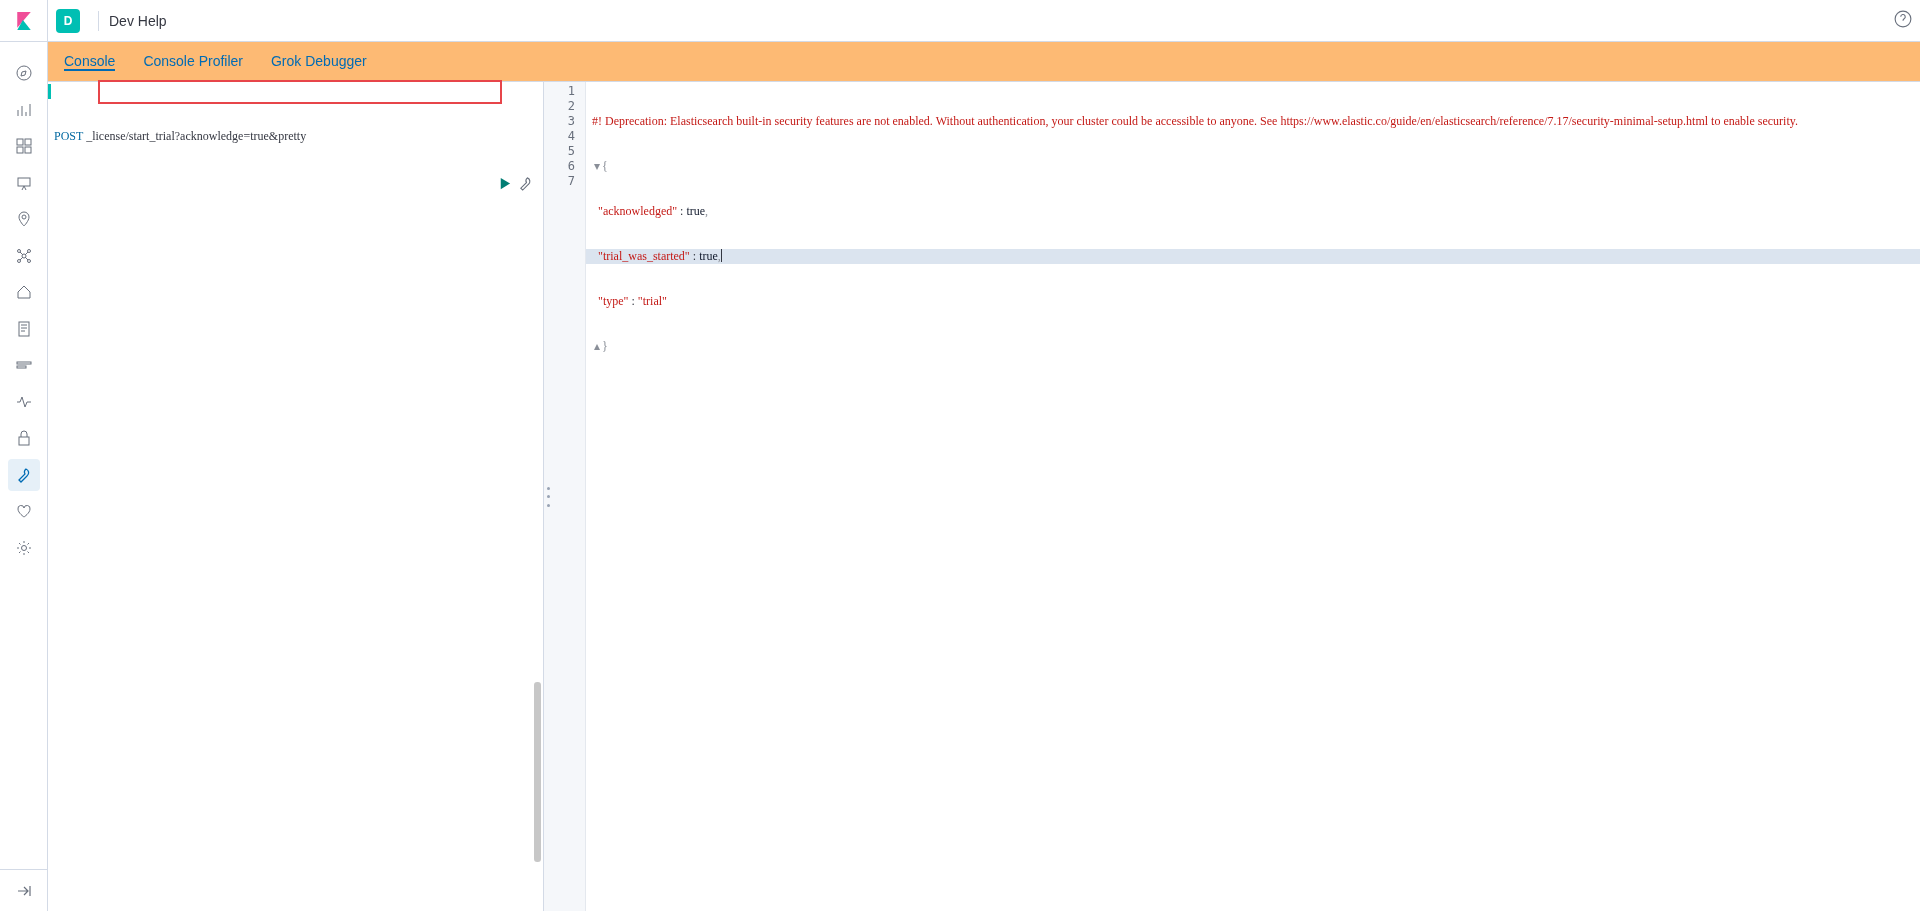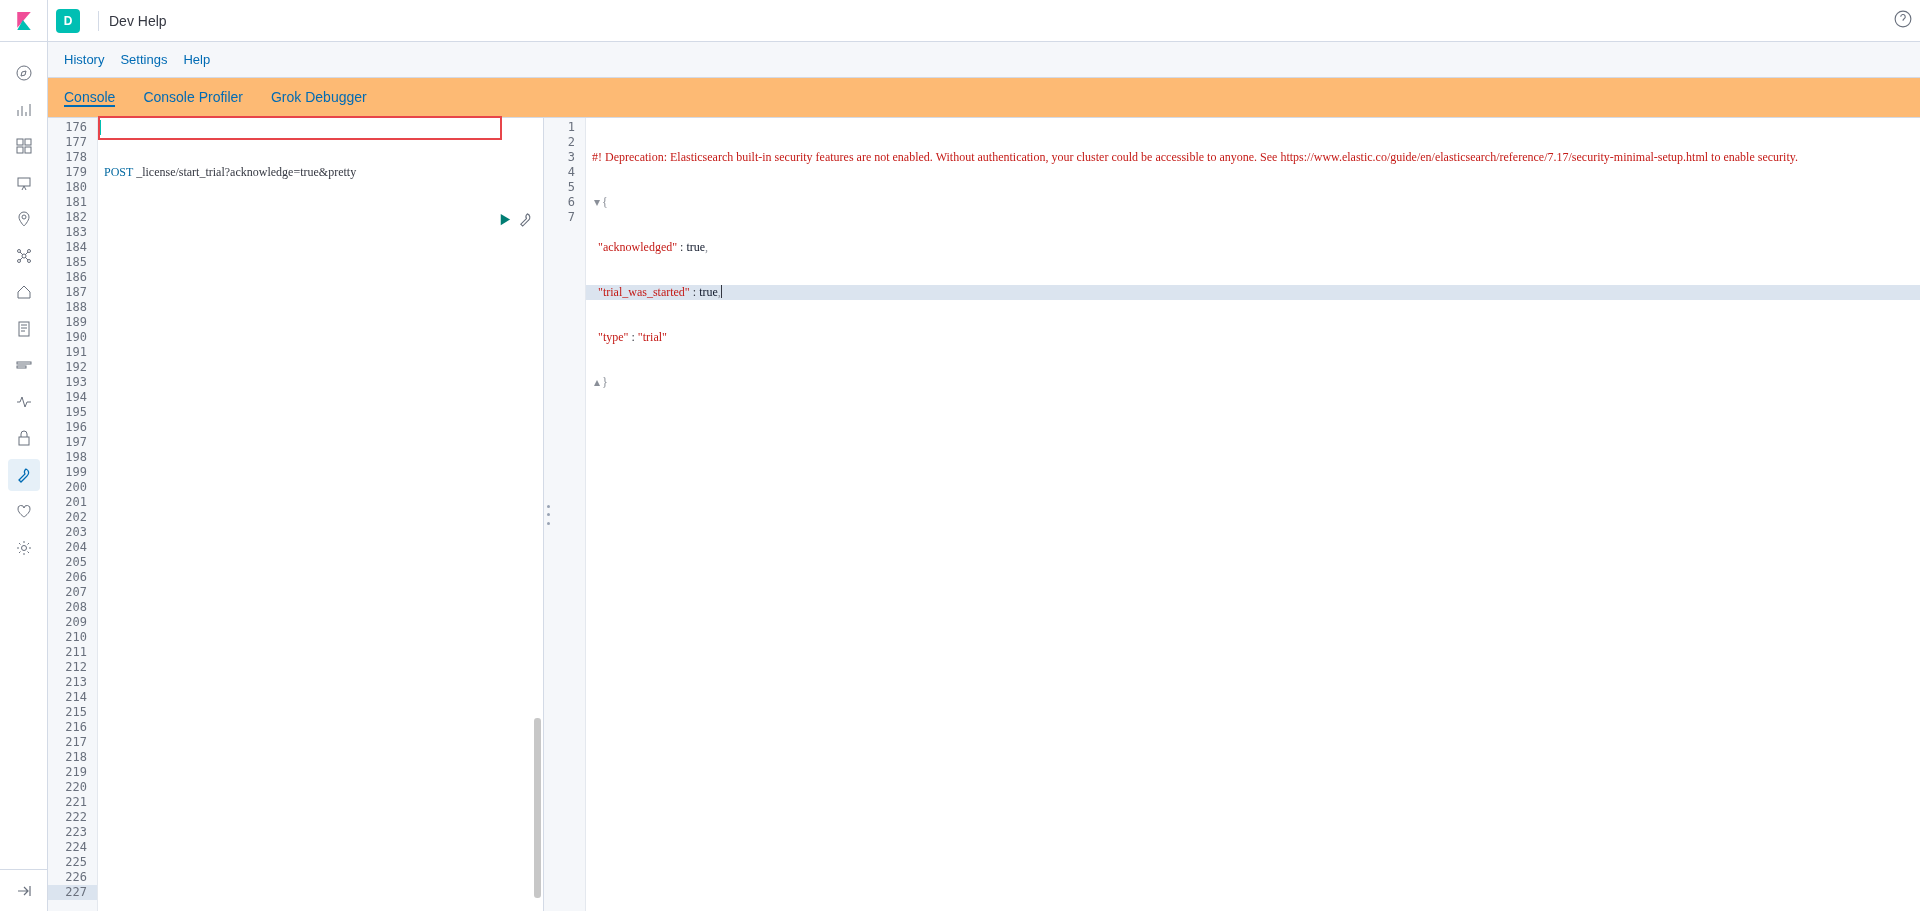--- a/index.html
+++ b/index.html
@@ -383,88 +383,30 @@
     <div class="divider"></div>
     <div class="breadcrumb">Dev Help</div>
     <div class="right">
       <svg viewBox="0 0 16 16" fill="none" stroke="currentColor" stroke-width="1">
           <circle cx="8" cy="8" r="7"></circle>
           <path d="M6 6a2 2 0 1 1 3 1.7c-.7.4-1 1-1 1.8M8 12.5h.01"></path>
         </svg>
     </div>
   </div>
 
-  <div class="topbar">
-    <a>History</a>
-    <a>Settings</a>
-    <a>Help</a>
-  </div>
 
   <div class="subtabs">
     <div class="tab active">Console</div>
     <div class="tab">Console Profiler</div>
     <div class="tab">Grok Debugger</div>
   </div>
 
   <div class="editor-wrap">
 
     <div class="pane pane-left">
-      <div class="gutter" id="req-gutter">176
-177
-178
-179
-180
-181
-182
-183
-184
-185
-186
-187
-188
-189
-190
-191
-192
-193
-194
-195
-196
-197
-198
-199
-200
-201
-202
-203
-204
-205
-206
-207
-208
-209
-210
-211
-212
-213
-214
-215
-216
-217
-218
-219
-220
-221
-222
-223
-224
-225
-226
-<span class="active-line">227</span>
-</div>
       <div class="code" id="req-code">
         <div class="req-green-bar"></div>
         <span class="line"><span class="method">POST</span><span> _license/start_trial?acknowledge=true&amp;pretty</span></span>
       <span class="line"></span><span class="line"></span><span class="line"></span><span class="line"></span><span class="line"></span><span class="line"></span><span class="line"></span><span class="line"></span><span class="line"></span><span class="line"></span><span class="line"></span><span class="line"></span><span class="line"></span><span class="line"></span><span class="line"></span><span class="line"></span><span class="line"></span><span class="line"></span><span class="line"></span><span class="line"></span><span class="line"></span><span class="line"></span><span class="line"></span><span class="line"></span><span class="line"></span><span class="line"></span><span class="line"></span><span class="line"></span><span class="line"></span><span class="line"></span><span class="line"></span><span class="line"></span><span class="line"></span><span class="line"></span><span class="line"></span><span class="line"></span><span class="line"></span><span class="line"></span><span class="line"></span><span class="line"></span><span class="line"></span><span class="line"></span><span class="line"></span><span class="line"></span><span class="line"></span><span class="line"></span><span class="line"></span></div>
 
       <div class="highlight-box" style="left:50px; top:-2px; width:404px; height:24px;"></div>
 
       <div class="run-btns" style="top:94px;">
         <span class="icon-play">
           <svg viewBox="0 0 16 16" fill="currentColor">

